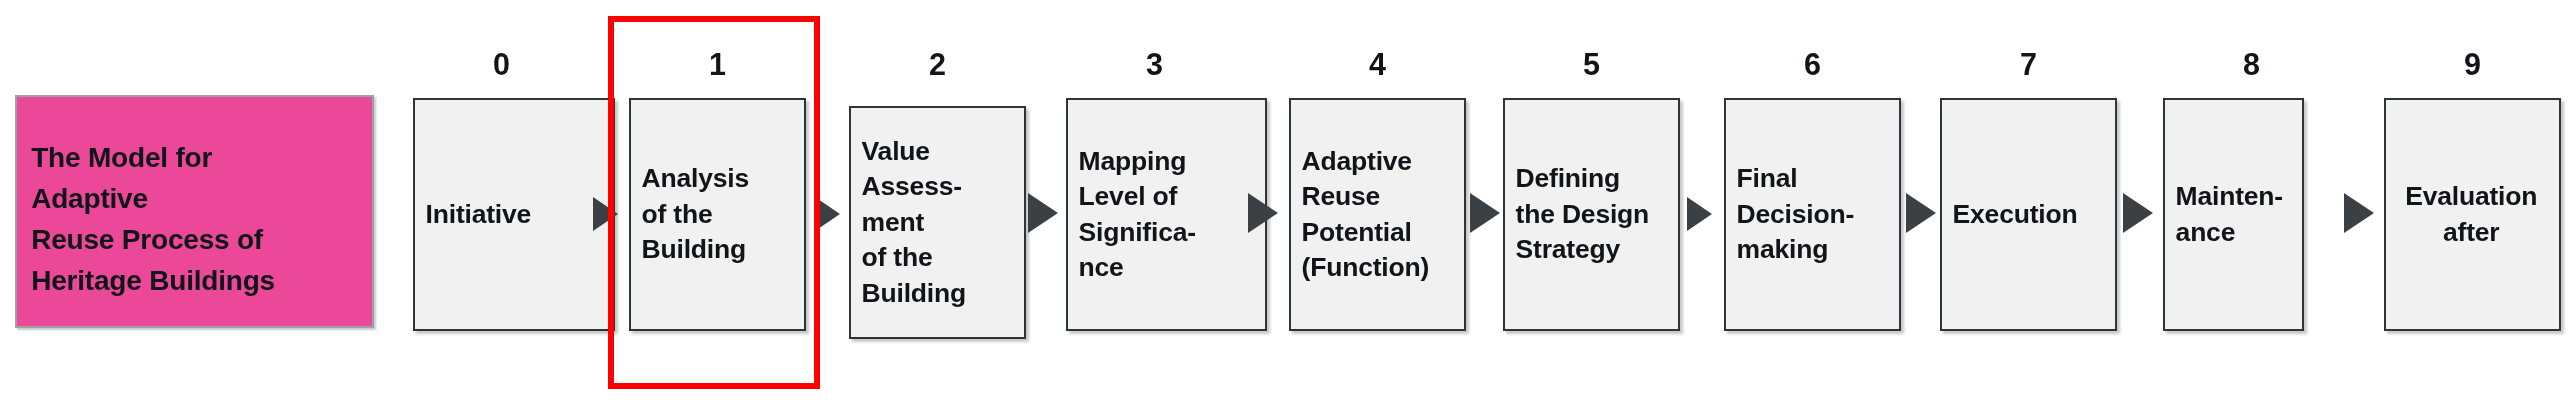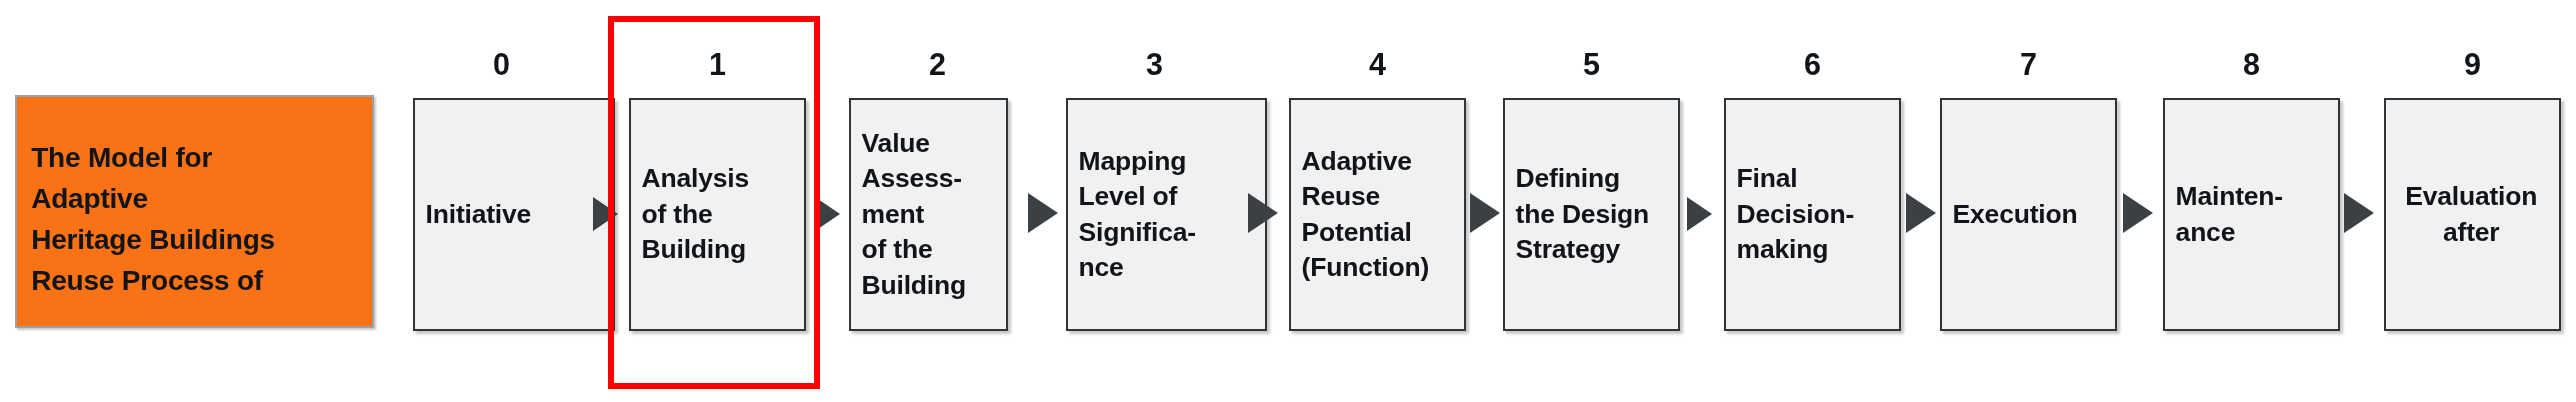--- a/index.html
+++ b/index.html
@@ -20,21 +20,21 @@
     overflow: hidden;
   }
 
   
   .title-box {
     position: absolute;
     left: 14.6px;
     top: 95px;
     width: 359px;
     height: 233px;
-    background: #f97316;
+    background: #ec4899;
     border: 2px solid #9aa2a6;
     box-sizing: border-box;
     box-shadow: 2px 2px 2px rgba(0,0,0,0.22);
     padding: 17px 13.2px 0 14.6px;
     display: flex;
     flex-direction: column;
     justify-content: center;
   }
   .title-line {
     font-size: 28px;
@@ -115,22 +115,22 @@
   }
 </style>
 </head>
 <body>
 
 <div id="canvas">
 
   <div class="title-box">
     <div class="title-line">The Model for</div>
     <div class="title-line">Adaptive</div>
+    <div class="title-line">Reuse Process of</div>
     <div class="title-line">Heritage Buildings</div>
-    <div class="title-line">Reuse Process of</div>
   </div>
 
   <div class="step-num" style="left:413px;width:177px;">0</div>
   <div class="step-num" style="left:629px;width:177px;">1</div>
   <div class="step-num" style="left:849px;width:177px;">2</div>
   <div class="step-num" style="left:1066px;width:177px;">3</div>
   <div class="step-num" style="left:1289px;width:177px;">4</div>
   <div class="step-num" style="left:1503px;width:177px;">5</div>
   <div class="step-num" style="left:1724px;width:177px;">6</div>
   <div class="step-num" style="left:1940px;width:177px;">7</div>
@@ -144,21 +144,21 @@
   </div>
 
   <div class="step" style="left:629px;width:177px;">
     <div class="step-label left">
       <div>Analysis</div>
       <div>of the</div>
       <div>Building</div>
     </div>
   </div>
 
-  <div class="step" style="left:849px;width:159px;">
+  <div class="step" style="left:849px;width:177px;margin-top:8px;">
     <div class="step-label left">
       <div>Value</div>
       <div>Assess-</div>
       <div>ment</div>
       <div>of the</div>
       <div>Building</div>
     </div>
   </div>
 
   <div class="step" style="left:1066px;width:201px;">
@@ -194,21 +194,21 @@
       <div>making</div>
     </div>
   </div>
 
   <div class="step" style="left:1940px;width:177px;">
     <div class="step-label left">
       <div>Execution</div>
     </div>
   </div>
 
-  <div class="step" style="left:2163px;width:177px;">
+  <div class="step" style="left:2163px;width:141px;">
     <div class="step-label left">
       <div>Mainten-</div>
       <div>ance</div>
     </div>
   </div>
 
   <div class="step" style="left:2384px;width:177px;">
     <div class="step-label center">
       <div>Evaluation</div>
       <div>after</div>

